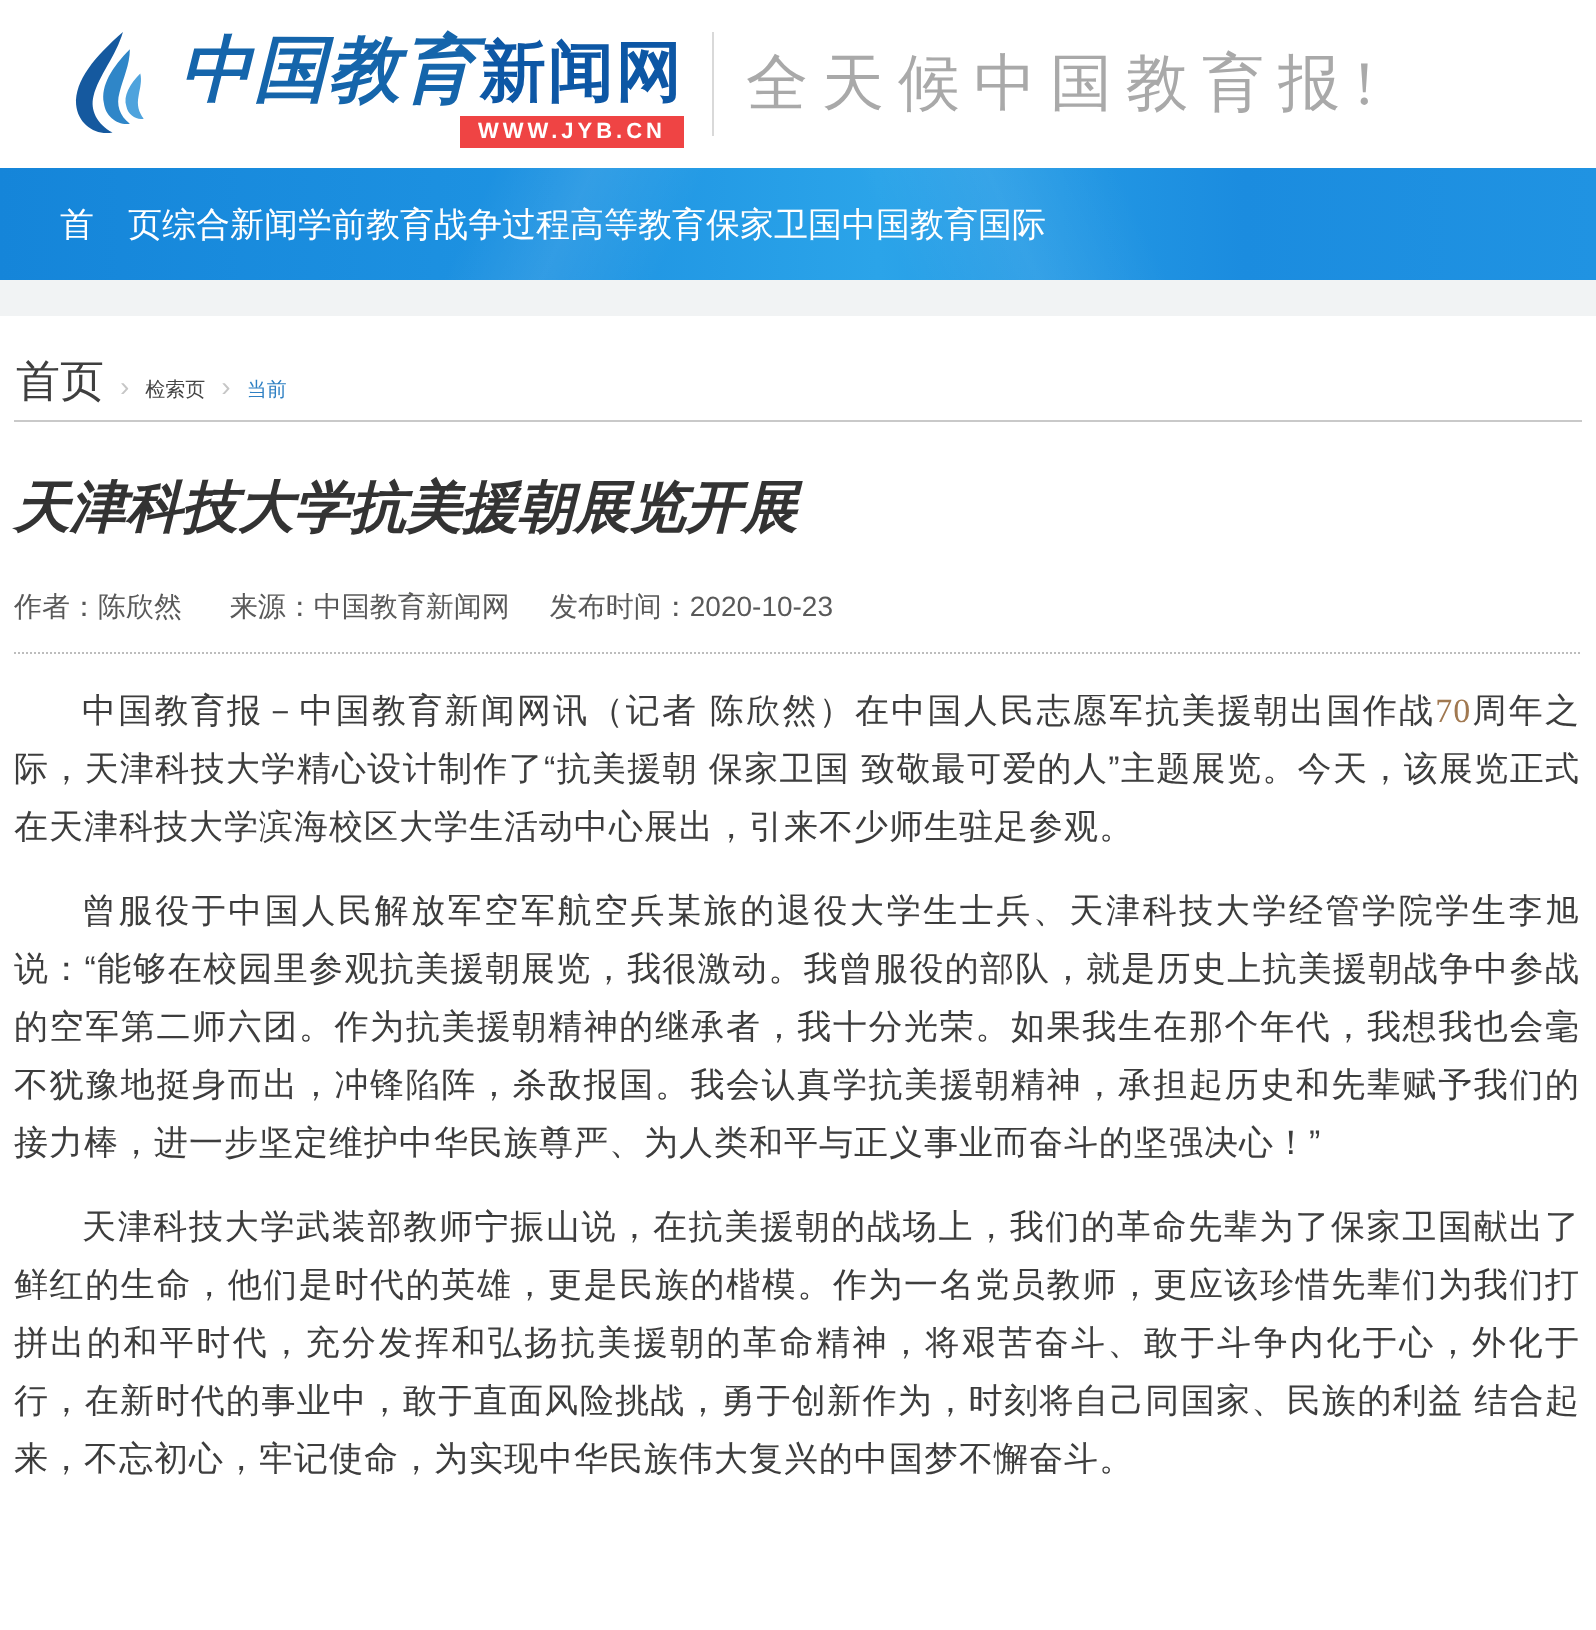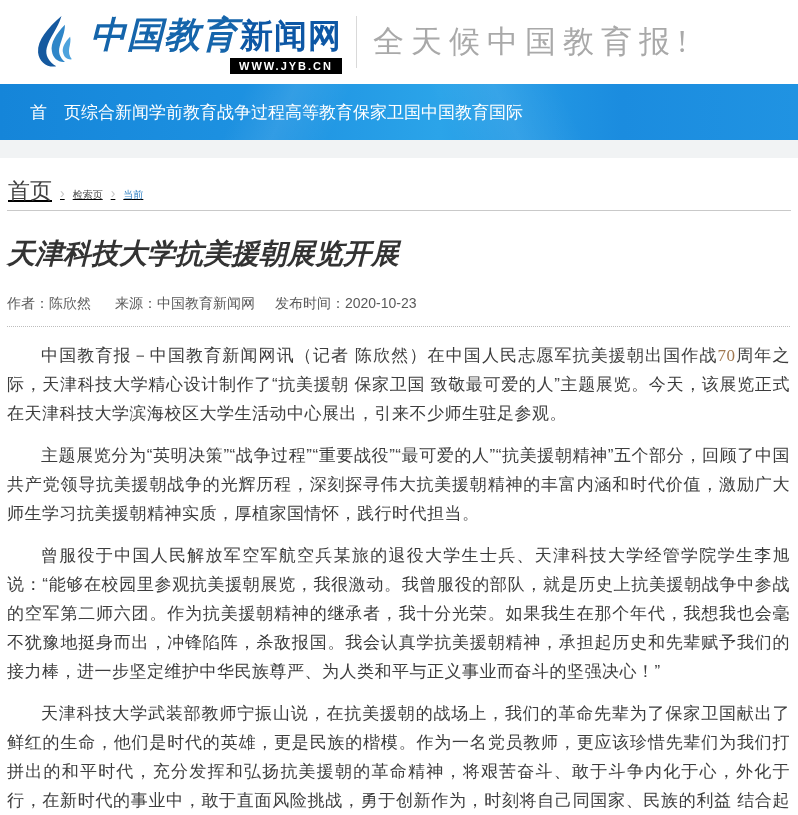--- a/index.html
+++ b/index.html
@@ -21,21 +21,21 @@
   .logo-callig {
     font-family: "Liberation Serif", "DejaVu Serif", serif;
     font-style: italic; font-weight: bold;
     font-size: 36px; color: #1565ab; letter-spacing: 1px;
   }
   .logo-block {
     font-weight: 900; font-size: 33px; color: #0d57a5;
     letter-spacing: 1px; margin-left: 2px;
   }
   .jyb-badge {
-    display: inline-block; background: #000000; color: #fff;
+    display: inline-block; background: #ef4444; color: #fff;
     font-size: 11px; font-weight: bold; letter-spacing: 2px;
     padding: 2px 9px; margin-top: -2px;
   }
   .header-divider { width: 1px; height: 52px; background: #d9d9d9; margin: 0 16px 0 14px; }
   .tagline {
     font-family: "Liberation Serif", "DejaVu Serif", serif;
     color: #a9a9a9; font-size: 31px;
     letter-spacing: 7px; white-space: nowrap;
   }
   
@@ -48,21 +48,21 @@
       linear-gradient(90deg, #1585d9 0%, #1e93e2 35%, #2ba4e9 55%, #1b8cdf 78%, #2093e2 100%);
   }
   .nav-item {
     color: #fff; font-size: 17px; text-decoration: none;
     flex: 0 0 auto; cursor: pointer;
   }
   .page-strip { height: 18px; background: #f1f3f4; }
   
   .breadcrumb {
     display: flex; align-items: baseline;
-    padding: 18px 8px 0 8px; height: 52px; text-decoration: underline;
+    padding: 18px 8px 0 8px; height: 52px;
   }
   .crumb { color: #454545; font-size: 10px; text-decoration: none; cursor: pointer; }
   .crumb-home { font-size: 22px; color: #3f3f3f; }
   .crumb-current { color: #2f80c3; }
   .crumb-sep { color: #c6c6c6; font-size: 14px; margin: 0 8px; }
   .rule { border: 0; border-top: 1px solid #c9c9c9; margin: 0 7px; }
   
   .article { padding: 0 8px 0 7px; }
   .article-title {
     margin-top: 26px; font-size: 28px; font-weight: bold; color: #333;
@@ -134,17 +134,16 @@
   <div class="meta-row">
     <div class="meta-left">
       <span>作者：陈欣然</span>
       <span>来源：中国教育新闻网</span>
     </div>
     <div class="meta-right">发布时间：2020-10-23</div>
   </div>
   <hr class="dotted-rule">
   <div class="article-body">
       <p>中国教育报－中国教育新闻网讯（记者 陈欣然）在中国人民志愿军抗美援朝出国作战<span class="num">70</span>周年之际，天津科技大学精心设计制作了“抗美援朝 保家卫国 致敬最可爱的人”主题展览。今天，该展览正式在天津科技大学滨海校区大学生活动中心展出，引来不少师生驻足参观。</p>
-      <p>主题展览分为“英明决策”“战争过程”“重要战役”“最可爱的人”“抗美援朝精神”五个部分，回顾了中国共产党领导抗美援朝战争的光辉历程，深刻探寻伟大抗美援朝精神的丰富内涵和时代价值，激励广大师生学习抗美援朝精神实质，厚植家国情怀，践行时代担当。</p>
       <p>曾服役于中国人民解放军空军航空兵某旅的退役大学生士兵、天津科技大学经管学院学生李旭说：“能够在校园里参观抗美援朝展览，我很激动。我曾服役的部队，就是历史上抗美援朝战争中参战的空军第二师六团。作为抗美援朝精神的继承者，我十分光荣。如果我生在那个年代，我想我也会毫不犹豫地挺身而出，冲锋陷阵，杀敌报国。我会认真学抗美援朝精神，承担起历史和先辈赋予我们的接力棒，进一步坚定维护中华民族尊严、为人类和平与正义事业而奋斗的坚强决心！”</p>
       <p>天津科技大学武装部教师宁振山说，在抗美援朝的战场上，我们的革命先辈为了保家卫国献出了鲜红的生命，他们是时代的英雄，更是民族的楷模。作为一名党员教师，更应该珍惜先辈们为我们打拼出的和平时代，充分发挥和弘扬抗美援朝的革命精神，将艰苦奋斗、敢于斗争内化于心，外化于行，在新时代的事业中，敢于直面风险挑战，勇于创新作为，时刻将自己同国家、民族的利益 结合起来，不忘初心，牢记使命，为实现中华民族伟大复兴的中国梦不懈奋斗。</p>
     </div>
 </main>
 
 </body></html>

